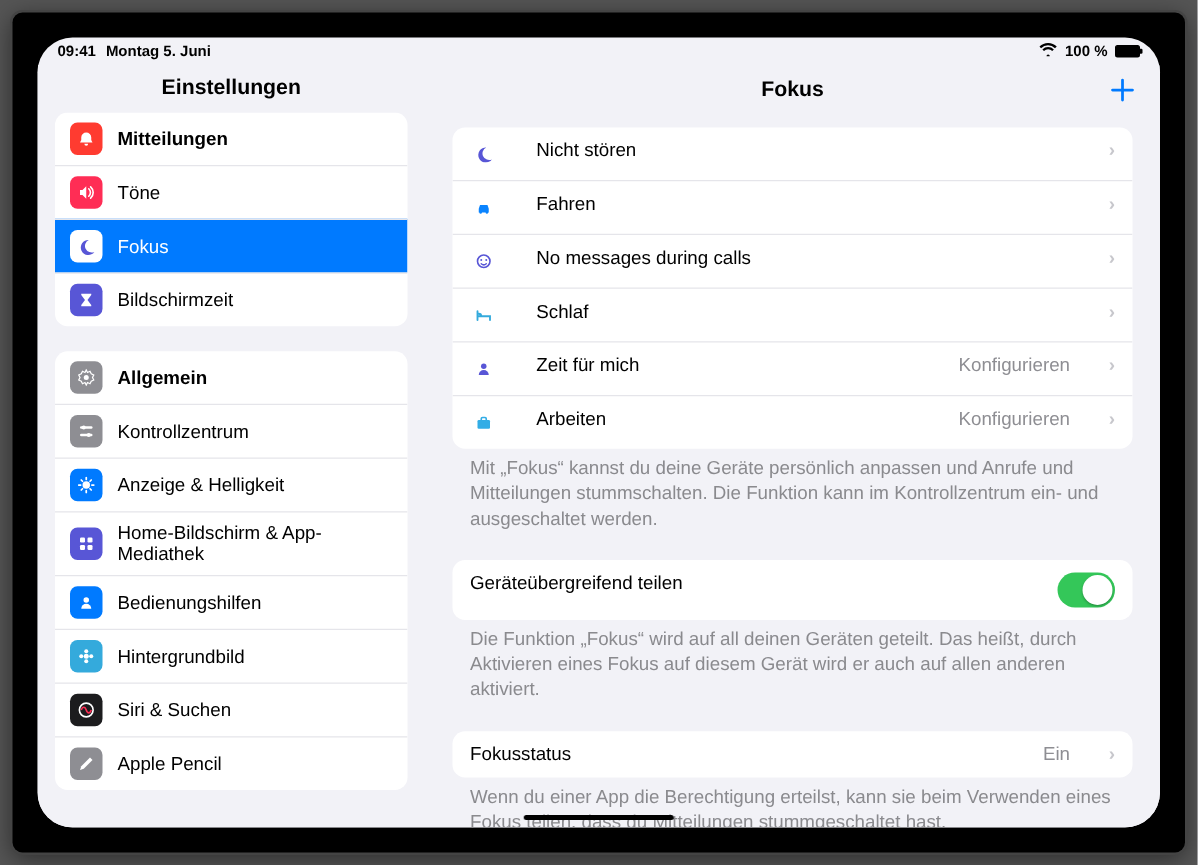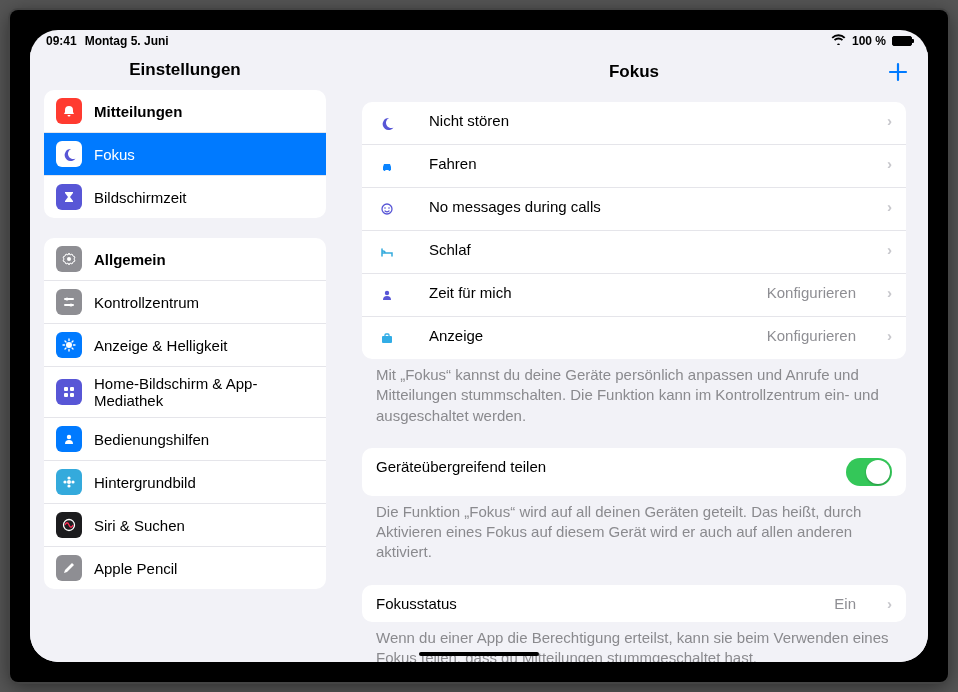--- a/index.html
+++ b/index.html
@@ -139,20 +139,29 @@
           <div class="side-group" id="sg1">
               <div class="side-item">
                 <span class="side-icon" style="background: rgb(255, 59, 48);">
                   <svg width="14" height="14" viewBox="0 0 14 14">
                     <path d="M7 2a4 4 0 00-4 4v2l-1 2h10l-1-2V6a4 4 0 00-4-4z" fill="#fff"></path>
                     <path d="M5.5 11a1.5 1.5 0 003 0" fill="#fff"></path>
                   </svg>
                 </span>
                 <span>Mitteilungen</span>
               </div>
+              <div class="side-item">
+                <span class="side-icon" style="background: rgb(255, 45, 85);">
+                  <svg width="14" height="14" viewBox="0 0 14 14">
+                    <path d="M2 5h2l3-3v10l-3-3H2z" fill="#fff"></path>
+                    <path d="M9 4a4 4 0 010 6M10.5 2.5a6 6 0 010 9" stroke="#fff" stroke-width="1.3" fill="none" stroke-linecap="round"></path>
+                  </svg>
+                </span>
+                <span>Töne</span>
+              </div>
               <div class="side-item selected">
                 <span class="side-icon" style="background: rgb(255, 255, 255);">
                   <svg width="14" height="14" viewBox="0 0 14 14">
                     <path d="M9 2a6 6 0 104.5 9.5A5 5 0 019 2z" fill="#5856d6"></path>
                   </svg>
                 </span>
                 <span>Fokus</span>
               </div>
               <div class="side-item">
                 <span class="side-icon" style="background: rgb(88, 86, 214);">
@@ -313,21 +322,21 @@
                 <span class="row-value">Konfigurieren</span>
                 <span class="chevron">›</span>
               </div>
               <div class="row">
                 <span class="row-icon">
                   <svg width="14" height="14" viewBox="0 0 14 14">
                     <rect x="2" y="5" width="10" height="7" rx="1" fill="#32ade6"></rect>
                     <path d="M5 5V4a1 1 0 011-1h2a1 1 0 011 1v1" stroke="#32ade6" stroke-width="1.3" fill="none"></path>
                   </svg>
                 </span>
-                <span class="row-label">Anzeige</span>
+                <span class="row-label">Arbeiten</span>
                 <span class="row-value">Konfigurieren</span>
                 <span class="chevron">›</span>
               </div>
             </div>
           <div class="footer-text">Mit „Fokus“ kannst du deine Geräte persönlich anpassen und Anrufe und Mitteilungen stummschalten. Die Funktion kann im Kontrollzentrum ein- und ausgeschaltet werden.</div>
 
           <div class="group" style="margin-top:22px">
             <div class="row">
               <span class="row-label">Geräteübergreifend teilen</span>
               <span class="toggle"></span>

